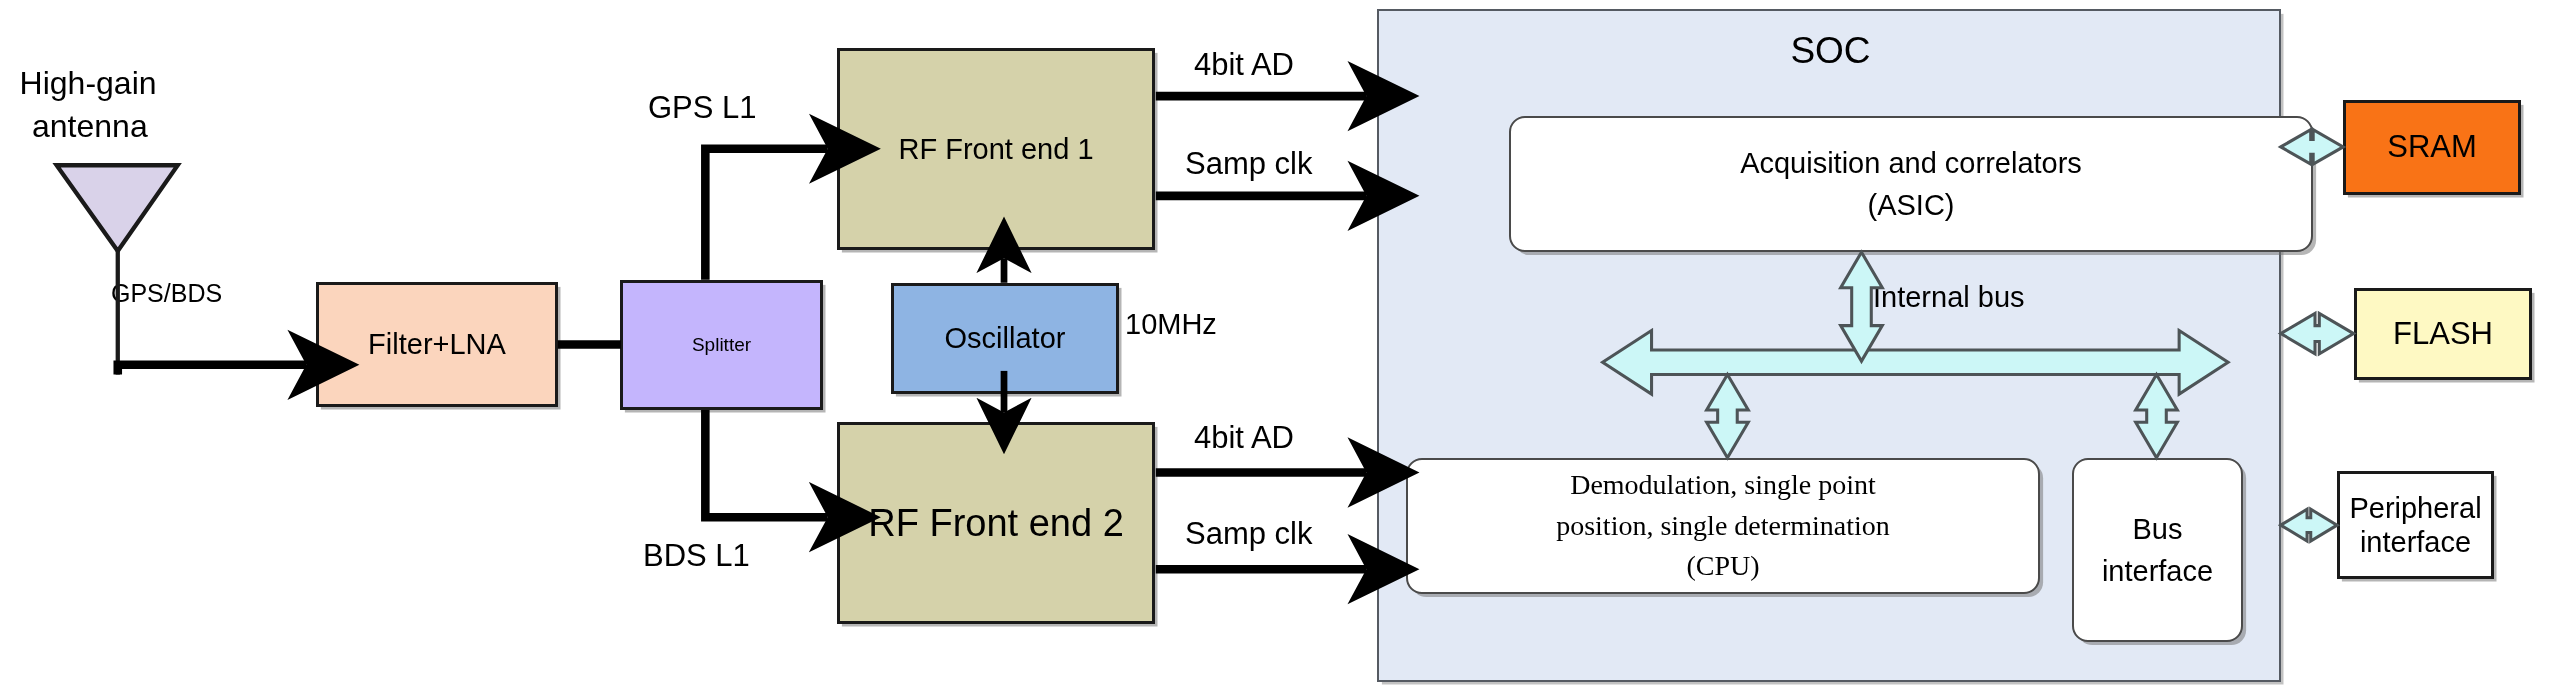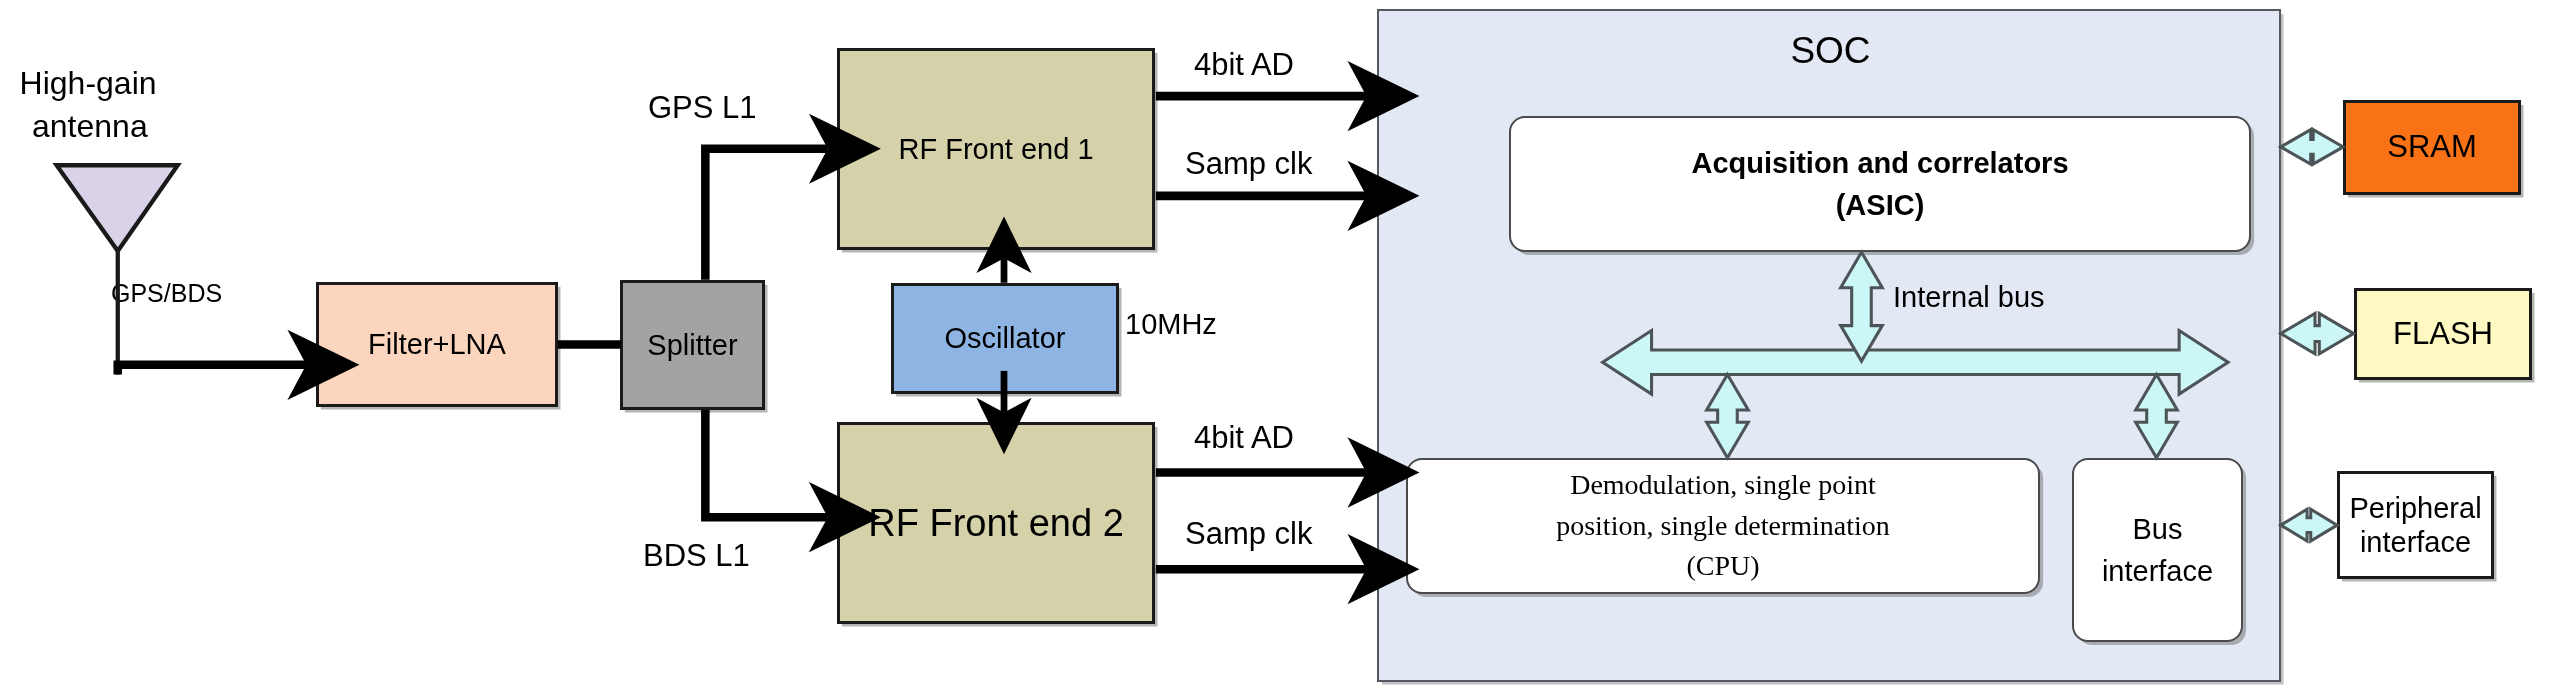--- a/index.html
+++ b/index.html
@@ -66,43 +66,43 @@
 </style>
 </head>
 <body>
 
 <div id="canvas">
 
   <div class="soc-panel" style="left:1377px; top:9.2px; width:904px; height:673px;"></div>
 
   <div class="lbl" style="left:1763px; top:31px; width:135px; text-align:center; font-size:37px;">SOC</div>
 
-  <div class="round" style="left:1509px; top:116px; width:742px; height:136px; font-size:29px; flex-direction:column;font-weight:bold;">
+  <div class="round" style="left:1509px; top:116px; width:804px; height:136px; font-size:29px; flex-direction:column;">
     <span>Acquisition and correlators</span>
     <span>(ASIC)</span>
   </div>
 
   <div class="round serif" style="left:1406px; top:458px; width:634px; height:136px; font-size:28px; flex-direction:column;">
     <span>Demodulation, single point</span>
     <span>position, single determination</span>
     <span>(CPU)</span>
   </div>
 
   <div class="round" style="left:2072px; top:458px; width:171px; height:184px; font-size:29px; flex-direction:column;">
     <span>Bus</span>
     <span>interface</span>
   </div>
 
-  <div class="lbl" style="left:1873px; top:282px; font-size:29px;padding-left:20px;">Internal bus</div>
+  <div class="lbl" style="left:1873px; top:282px; font-size:29px;">Internal bus</div>
 
   <div class="blk" style="left:316px; top:282px; width:242px; height:125px; background:#fbd5bd; font-size:29px;">
     <span>Filter+LNA</span>
   </div>
 
-  <div class="blk" style="left:620px; top:280px; width:145px; height:130px; background:#a3a3a3; font-size:29px;">
+  <div class="blk" style="left:620px; top:280px; width:203px; height:130px; background:#c4b5fd; font-size:19px;">
     <span>Splitter</span>
   </div>
 
   <div class="blk" style="left:837px; top:48px; width:318px; height:202px; background:#d5d2aa; font-size:29px;">
     <span>RF Front end 1</span>
   </div>
 
   <div class="blk" style="left:837px; top:422px; width:318px; height:202px; background:#d5d2aa; font-size:38px;">
     <span>RF Front end 2</span>
   </div>

